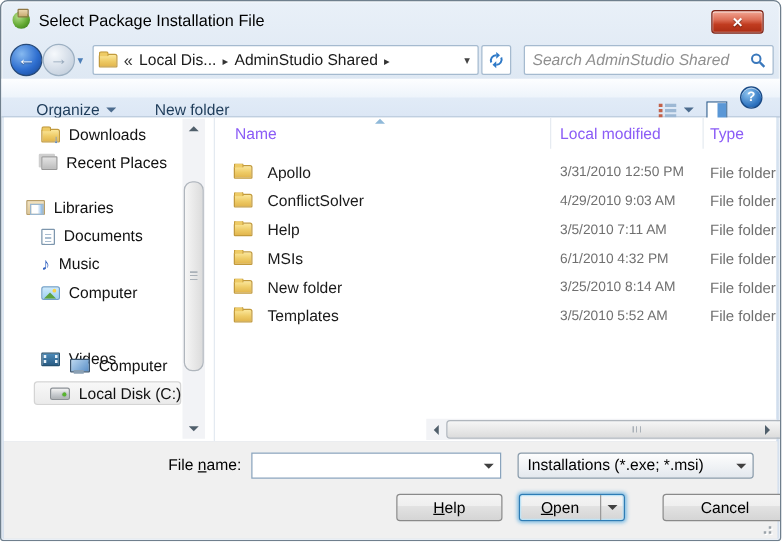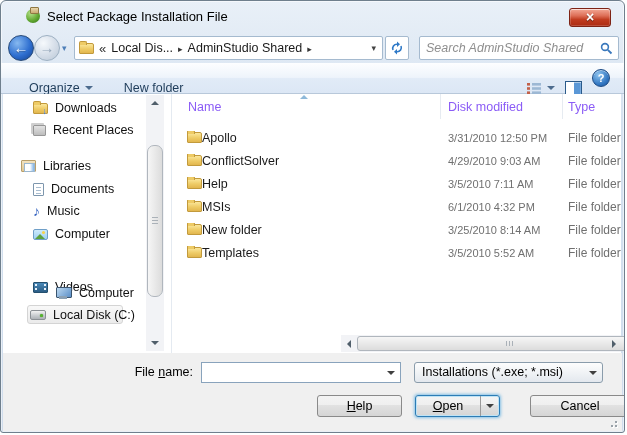--- a/index.html
+++ b/index.html
@@ -7,21 +7,21 @@
 
   .window {
     position: relative; width: 625px; height: 433px;
     border: 1px solid #6f7f8d; border-radius: 6px 6px 3px 3px;
     background: linear-gradient(#e9f0f8, #d4e1ef 28%, #cfdcec);
     box-shadow: inset 0 0 0 1px rgba(255,255,255,.55);
     overflow: hidden; font-size: 12.5px; color: #111;
   }
 
   
-  .titlebar { position: absolute; top: 0; left: 16px; right: 0; height: 31px; }
+  .titlebar { position: absolute; top: 0; left: 0; right: 0; height: 31px; }
   .title-icon { position: absolute; left: 9px; top: 8px; width: 14px; height: 14px;
     border-radius: 50%;
     background: radial-gradient(circle at 35% 30%, #b5e08a, #63a933 55%, #2f7215); }
   .title-icon::before { content: ""; position: absolute; top: -2px; left: 4px;
     width: 7px; height: 5px; border-radius: 1px;
     background: linear-gradient(#e9d6ac, #c9ab72); border: 1px solid #8f7743; }
   .title-text { position: absolute; left: 30px; top: 8px; font-size: 13px; color: #000; }
   .close-btn { position: absolute; right: 13px; top: 7px; width: 42px; height: 19px;
     border: 1px solid #7e2315; border-radius: 3px;
     background: linear-gradient(#f3a896, #dd6e56 40%, #c13c20 62%, #ab2c13);
@@ -83,21 +83,21 @@
     box-shadow: inset 0 1px 0 rgba(255,255,255,.5); }
 
   
   .main { position: absolute; top: 93px; left: 2px; right: 3px; height: 259px;
     background: #fff; }
   .side-sep { position: absolute; left: 168px; top: 0; bottom: 0; width: 1px;
     background: #e4eaf1; }
 
   .side-item { position: absolute; display: flex; align-items: center; gap: 7px;
     height: 20px; color: #111; cursor: pointer; white-space: nowrap; }
-  .side-sel { left: 24px; top: 211px; width: 96px; height: 19px; padding-left: 2px;
+  .side-sel { left: 24px; top: 211px; width: 118px; height: 19px; padding-left: 12px;
     background: linear-gradient(#f8f8f8, #ebebeb); border: 1px solid #d4d4d4;
     border-radius: 3px; }
 
   
   .ic { position: relative; flex: 0 0 auto; }
   .arrow-down-glyph::after { content: "\2193"; position: absolute; right: 0px; bottom: -3px;
     color: #1f62c8; font-size: 9px; font-weight: bold; text-shadow: 0 0 1px #fff; }
   .ico-recent { width: 13px; height: 11px; background: linear-gradient(#e3e3e3,#bdbdbd);
     border: 1px solid #979797; box-shadow: -2px -2px 0 #cfcfcf; border-radius: 1px; }
   .ico-lib { width: 15px; height: 12px; background: linear-gradient(#f3e3c0,#e0c globalization 992px); }
@@ -162,21 +162,21 @@
     height: 100%; display: flex; align-items: center; }
   .col-date { width: 122px; padding-left: 7px; border-right: 1px solid #e6ebf1;
     height: 100%; display: flex; align-items: center; }
   .col-type { flex: 1; padding-left: 5px; height: 100%; display: flex; align-items: center; }
   .sort-arrow { position: absolute; left: 128px; top: 1px; width: 0; height: 0;
     border-left: 4px solid transparent; border-right: 4px solid transparent;
     border-bottom: 4px solid #8fb9d9; }
   .rows { margin-top: 7px; }
   .file-row { display: flex; align-items: center; height: 23px; cursor: default; }
   .cell-name { width: 269px; padding-left: 15px; display: flex; align-items: center;
-    gap: 0; color: #1a1a1a; white-space: nowrap; overflow: hidden; }
+    gap: 12px; color: #1a1a1a; white-space: nowrap; overflow: hidden; }
   .cell-date { width: 122px; padding-left: 7px; color: #707070; font-size: 11px;
     white-space: nowrap; }
   .cell-type { flex: 1; padding-left: 5px; color: #707070; font-size: 12px;
     white-space: nowrap; overflow: hidden; }
 
   
   .hscroll { position: absolute; left: 169px; right: 0; bottom: 1px; height: 17px;
     background: #f2f3f6; }
   .h-btn { position: absolute; top: 0; width: 15px; height: 17px; display: flex;
     align-items: center; justify-content: center; }
@@ -338,21 +338,21 @@
       <div class="sb-btn" style="bottom:0; top:auto;">
           <span class="tri-down"></span>
         </div>
     </div>
 
     <div class="side-sep"></div>
 
     <div class="list">
       <div class="list-header">
         <div class="col-name">Name</div>
-        <div class="col-date">Disk modified</div>
+        <div class="col-date">Local modified</div>
         <div class="col-type">Type</div>
         <div class="sort-arrow"></div>
       </div>
       <div class="rows">
         <div class="file-row">
           <div class="cell-name">
               <span class="ico-folder"></span>
               <span>Apollo</span>
             </div>
           <div class="cell-date">3/31/2010 12:50 PM</div>

